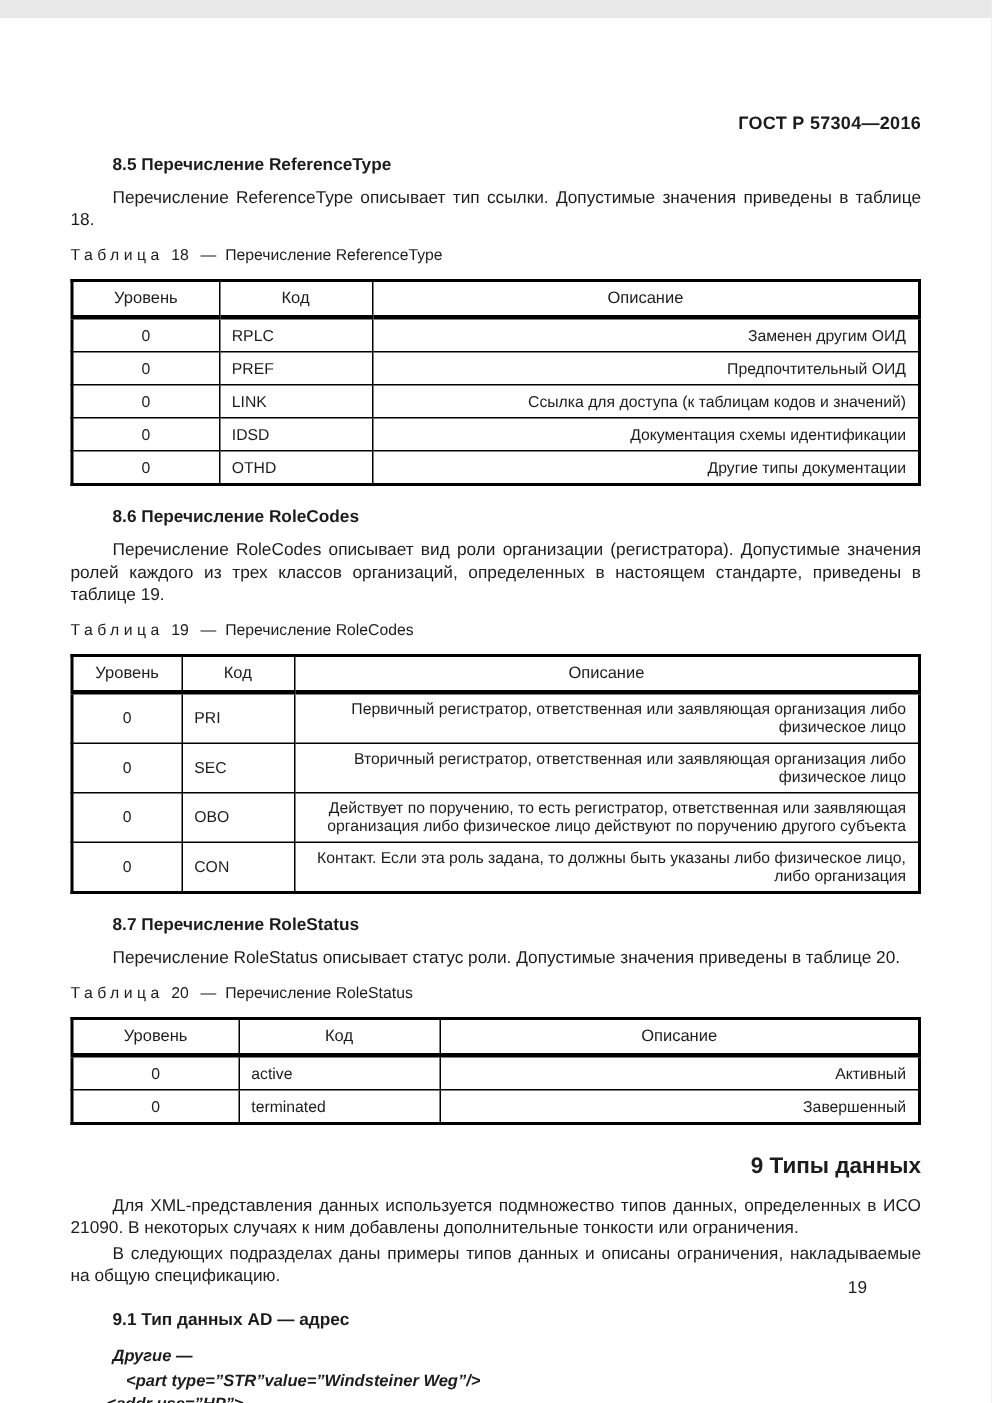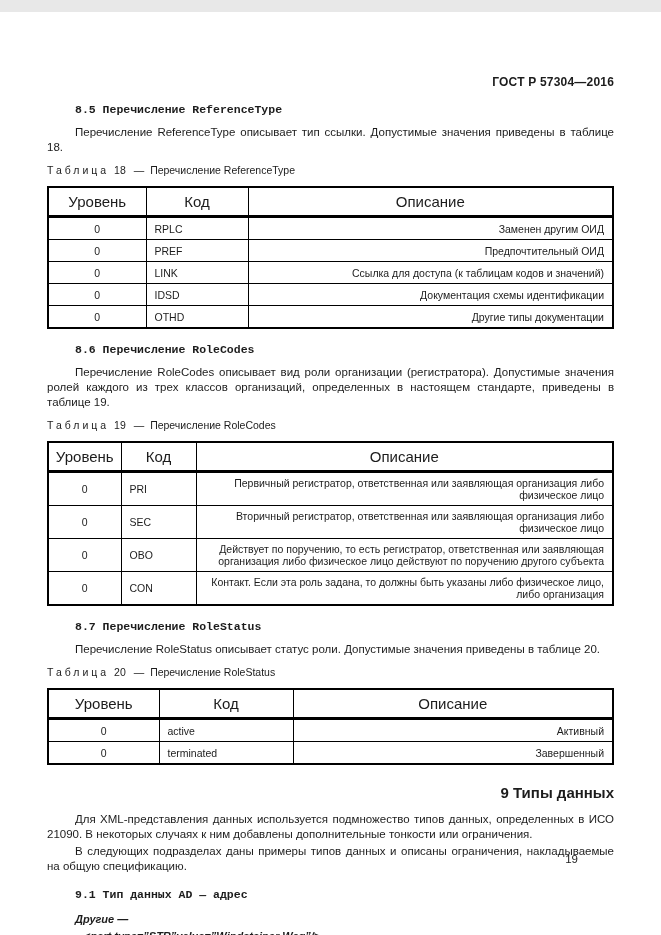--- a/index.html
+++ b/index.html
@@ -19,21 +19,20 @@
     font-size:12px;
     font-weight:bold;
     letter-spacing:0.2px;
     line-height:14px;
   }
   h3.sub-heading{
     font-size:11.5px;
     font-weight:bold;
     margin:14px 0 8px 28px;
     line-height:14px;
-    font-family:Liberation Mono, monospace;
   }
   h2.chapter-heading{
     font-size:15px;
     font-weight:bold;
     margin:19px 0 10px 28px;
     line-height:18px;
     text-align:right;
   }
   p.body-text{
     font-size:11.5px;
@@ -55,21 +54,21 @@
     border-collapse:collapse;
     table-layout:fixed;
     width:567px;
     border:2px solid #000;
     margin:0 0 6px 0;
   }
   table.gost-table th{
     border:1px solid #000;
     border-bottom:3px solid #000;
     font-weight:normal;
-    font-size:15px;
+    font-size:11px;
     text-align:center;
     padding:5px 4px;
     height:12px;
   }
   table.gost-table td{
     border:1px solid #000;
     font-size:10.5px;
     padding:2px 8px;
     vertical-align:middle;
   }

